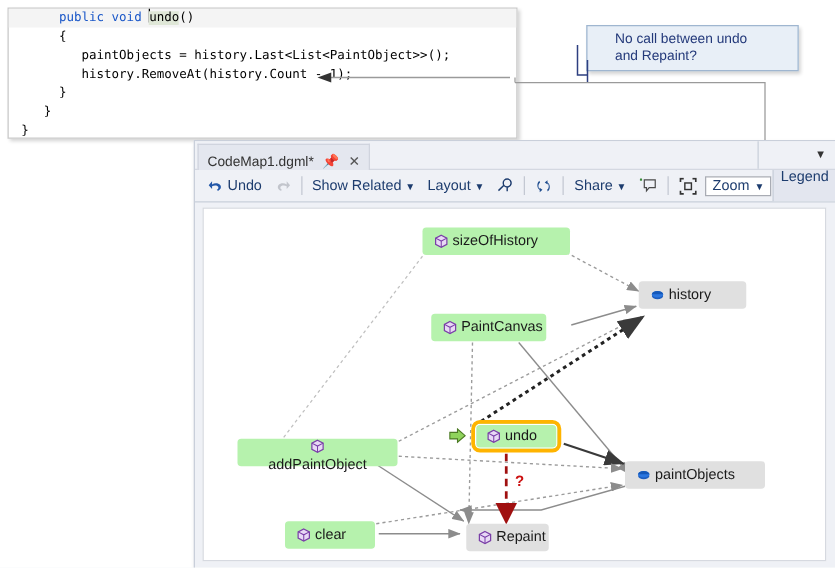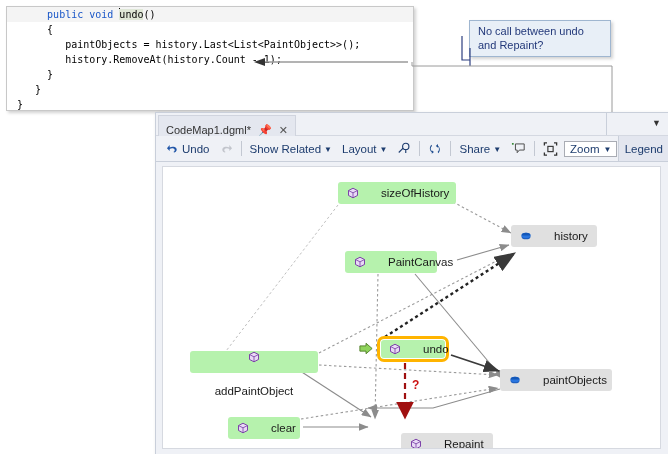--- a/index.html
+++ b/index.html
@@ -14,21 +14,21 @@
      line-height:15px;color:#000;}
   .cl{white-space:pre;padding-left:10px;}
   .cl.cur{background:#f4f4f4;}
   .kw{color:#1a57c8;}
   .ident{color:#000;}
   .hl-word{background:#dfe7d7;}
   .caret{display:inline-block;width:1px;height:11px;background:#000;vertical-align:-1px;margin-right:-1px;}
 
   
   #callout{position:absolute;left:469px;top:20px;width:124px;
-     background:#e8eff7;border:1px solid #9fb6d0;padding:4px 8px;
+     background:#e8eff7;border:1px solid #9fb6d0;padding:4px 22px;
      font-size:11px;color:#23397a;line-height:13.5px;
      box-shadow:2px 2px 3px rgba(0,0,0,.18);}
 
   
   #svg-overlay{position:absolute;left:0;top:0;width:668px;height:454px;pointer-events:none;}
 
   
   #codemap{position:absolute;left:155px;top:112px;width:513px;height:342px;
      background:#eff1f6;border:1px solid #c9cfda;box-shadow:2px 2px 4px rgba(0,0,0,.2);}
   #tabstrip{position:relative;height:22px;background:#eff1f6;border-bottom:1px solid #d4d8e1;}
@@ -41,28 +41,28 @@
 
   #toolbar{position:relative;height:25px;background:#eff1f6;
      border-bottom:1px solid #c9cfda;display:flex;align-items:center;
      font-size:11.5px;color:#1d3c6e;padding-left:5px;}
   .tb{display:flex;align-items:center;gap:3px;padding:2px 5px;white-space:nowrap;}
   .tb-dis{color:#b9bcc4;}
   .tb-sep{width:1px;height:15px;background:#c3c8d2;margin:0 3px;}
   .caretdn{font-size:8px;line-height:1;position:relative;top:1px;}
   #zoom-box{border:1px solid #a9acb4;background:#fff;padding:1px 5px;display:flex;
      align-items:center;gap:4px;margin-left:1px;}
-  #legend-btn{position:absolute;right:0;top:0;height:25px;display:flex;align-items:center;
+  #legend-btn{position:absolute;right:0;top:0;height:25px;display:flex;
      padding:0 6px;background:#e3e6ef;border-left:1px solid #c9cfda;font-size:11.5px;color:#1d3c6e;}
 
   #canvas{position:absolute;left:6px;top:53px;width:497px;height:281px;
      background:#ffffff;border:1px solid #d6d9e0;overflow:hidden;}
   #graph-svg{position:absolute;left:0;top:0;width:497px;height:281px;}
 
-  .node{position:absolute;display:flex;align-items:center;gap:22px;
+  .node{position:absolute;display:flex;align-items:center;gap:3px;
         border-radius:3px;font-size:11.5px;color:#1a1a1a;padding:0 9px;
         height:22px;box-sizing:border-box;white-space:nowrap;}
   .node.green{background:#b6f2ad;}
   .node.gray{background:#e0e0e0;}
   .node.sel{background:#b6f2ad;border:3px solid #ffb400;border-radius:7px;height:26px;
             box-shadow:0 0 0 1px #fff inset;}
   .ic{width:12px;height:12px;flex:0 0 12px;}
   #sel-arrow{position:absolute;width:14px;height:13px;}
 </style>
 </head>
@@ -269,21 +269,21 @@
     </div>
 
     <div class="node green" style="left:65px;top:250px;width:72px;">
       <svg class="ic" viewBox="0 0 16 16">
         <path d="M8 1.6 L14 4.7 L14 11.3 L8 14.4 L2 11.3 L2 4.7 Z" fill="#e8d9f5" stroke="#7a3fa8" stroke-width="1.3"></path>
         <path d="M2 4.7 L8 7.8 L14 4.7 M8 7.8 L8 14.4" stroke="#7a3fa8" stroke-width="1.1" fill="none"></path>
       </svg>
       <span>clear</span>
     </div>
 
-    <div class="node gray" style="left:210px;top:266px;width:92px;margin-left:28px;">
+    <div class="node gray" style="left:210px;top:252px;width:66px;">
       <svg class="ic" viewBox="0 0 16 16">
         <path d="M8 1.6 L14 4.7 L14 11.3 L8 14.4 L2 11.3 L2 4.7 Z" fill="#e8d9f5" stroke="#7a3fa8" stroke-width="1.3"></path>
         <path d="M2 4.7 L8 7.8 L14 4.7 M8 7.8 L8 14.4" stroke="#7a3fa8" stroke-width="1.1" fill="none"></path>
       </svg>
       <span>Repaint</span>
     </div>
 
   </div>
 </div>
 

